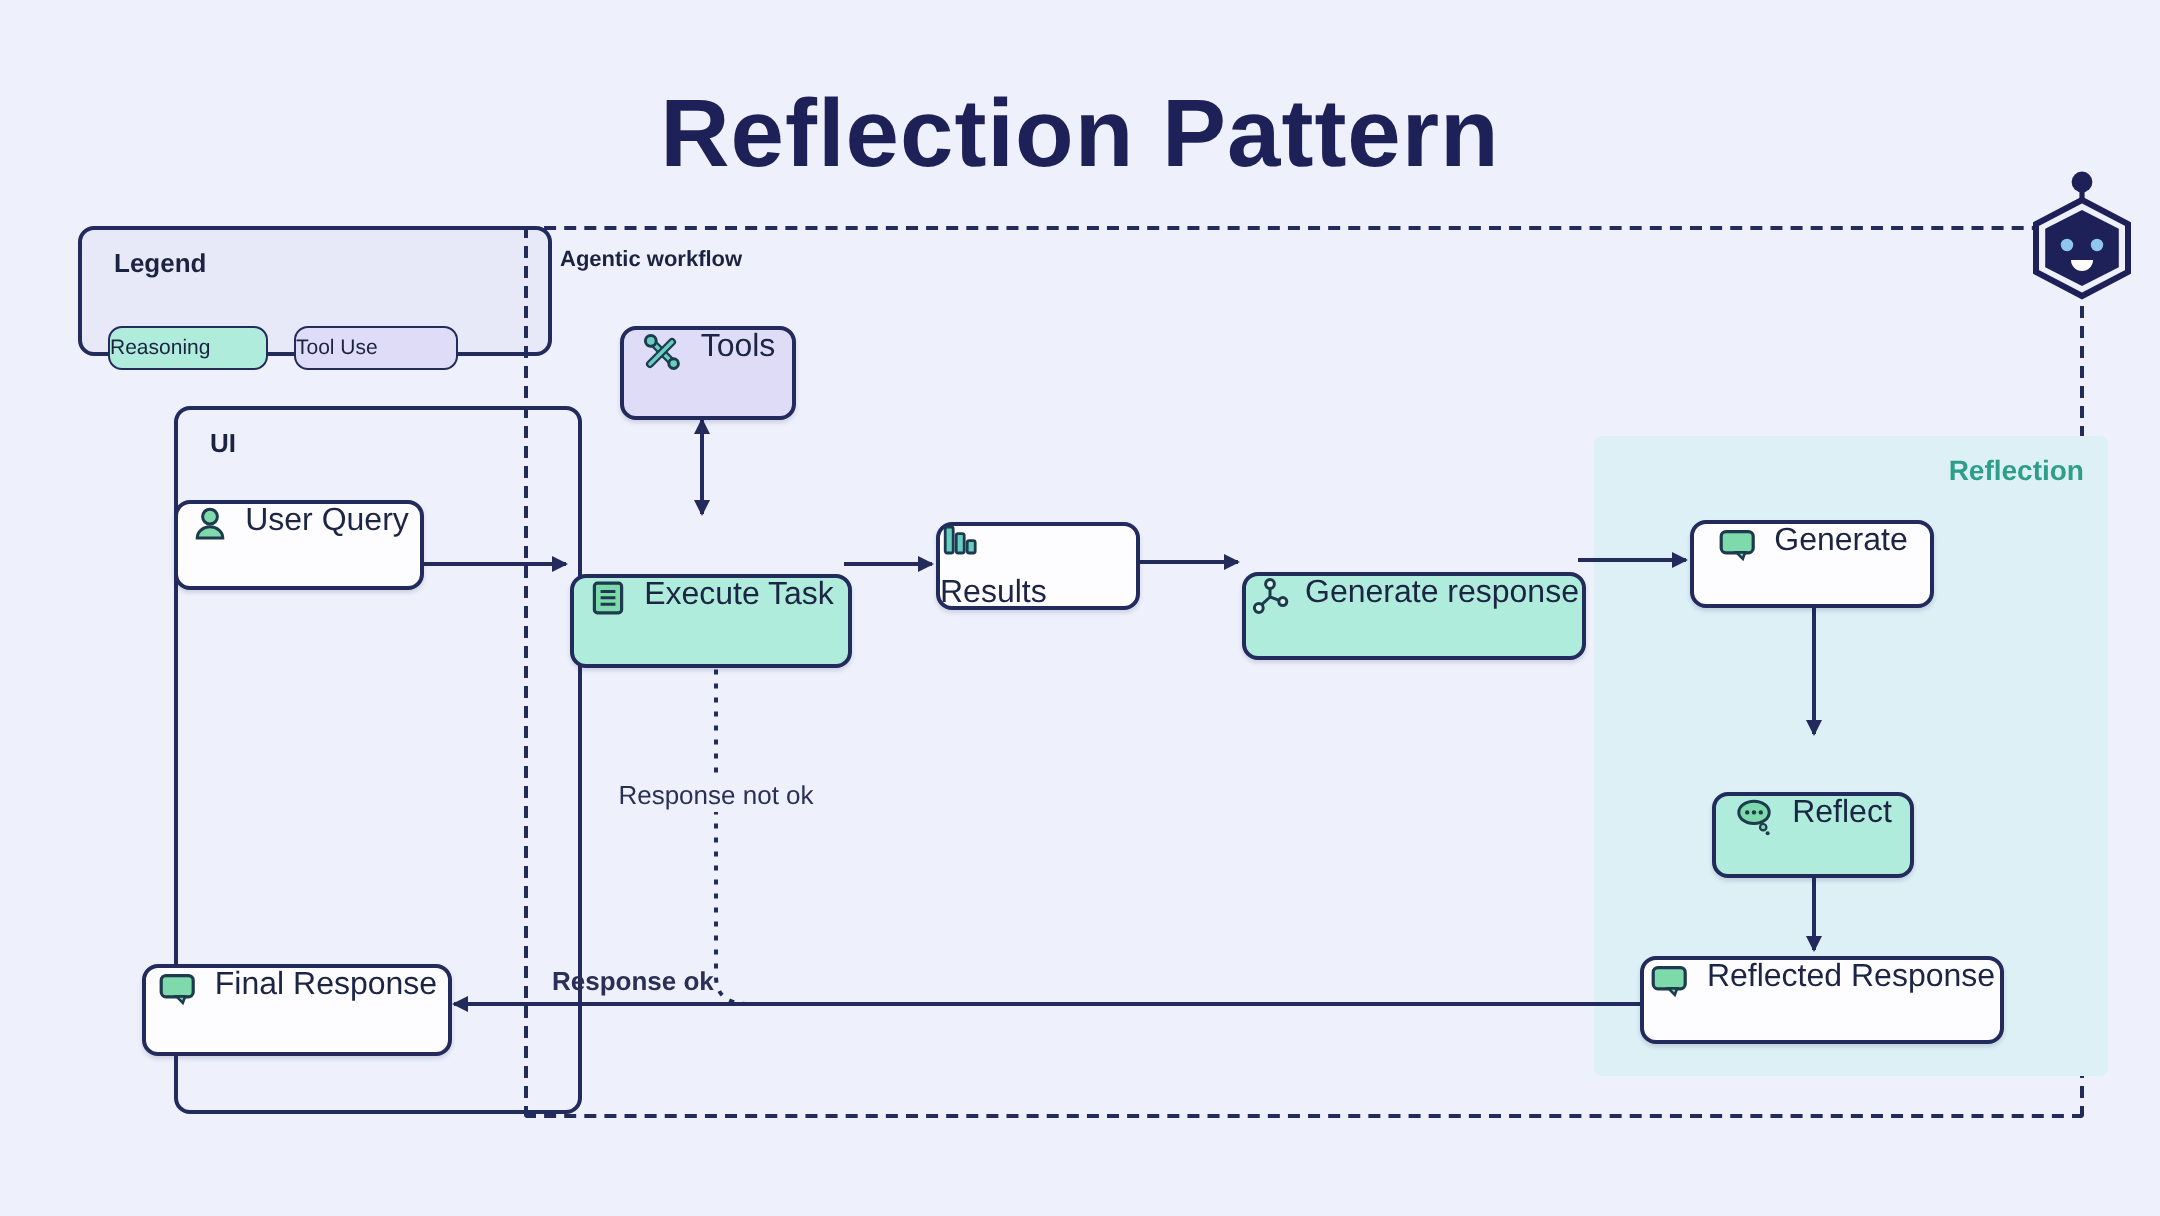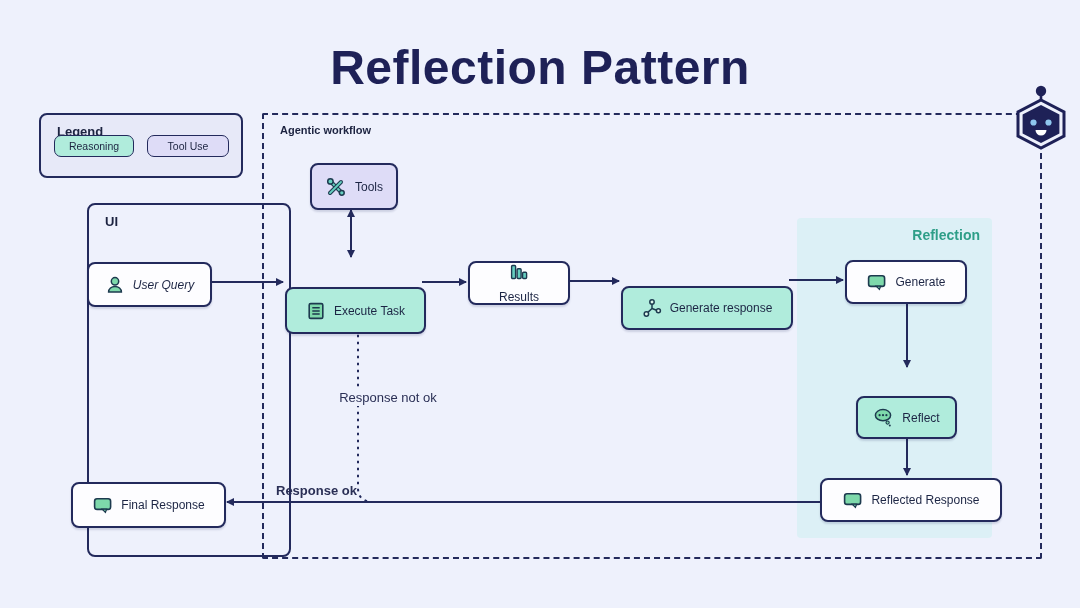--- a/index.html
+++ b/index.html
@@ -8,55 +8,55 @@
     background:#eef1fc;
     font-family:"Liberation Sans", sans-serif;
     color:#232a5c;
   }
   .page-title{
     position:absolute;left:0;top:40px;width:1080px;text-align:center;
     font-size:48px;font-weight:700;color:#1e2157;letter-spacing:.5px;
   }
   .panel{position:absolute;border:2px solid #232a5c;border-radius:8px;}
   .panel-title{font-size:13px;font-weight:700;color:#1c2340;}
-  .legend-panel{left:39px;top:113px;width:200px;height:61px;background:#e7e9f8;}
+  .legend-panel{left:39px;top:113px;width:200px;height:61px;background:#e7e9f8;padding-left:33px;}
   .legend-title{position:absolute;left:16px;top:9px;font-size:13px;}
   .pill{
-    position:absolute;top:20px;height:20px;border:1.5px solid #232a5c;border-radius:7px;
-    display:flex;align-items:center;justify-content:center;font-size:10.5px;color:#1c2340;
+    position:absolute;top:48px;height:20px;border:1.5px solid #232a5c;border-radius:7px;
+    display:flex;align-items:center;justify-content:flex-start;font-size:10.5px;color:#1c2340;
   }
   .pill.reasoning{left:13px;width:78px;background:#b0ecdc;}
   .pill.tooluse{left:106px;width:80px;background:#dedcf7;}
   .ui-panel{left:39px;top:203px;width:200px;height:350px;background:transparent;margin-left:48px;}
   .ui-title{position:absolute;left:16px;top:9px;}
   .workflow-panel{
     position:absolute;left:262px;top:113px;width:776px;height:442px;
     border:2px dashed #232a5c;border-radius:2px;
   }
   .workflow-title{position:absolute;left:16px;top:9px;font-size:11px;font-weight:700;color:#1c2340;}
   .reflection-panel{
-    position:absolute;left:797px;top:218px;width:195px;height:320px;
+    position:absolute;left:797px;top:218px;width:257px;height:320px;
     background:#dcf0f6;border-radius:4px;
   }
   .reflection-title{
     position:absolute;right:12px;top:9px;font-size:14px;font-weight:700;color:#2e9e88;
   }
   .node{
-    position:absolute;display:flex;align-items:center;justify-content:center;gap:8px;
+    position:absolute;display:flex;align-items:flex-start;justify-content:center;gap:8px;
     border:2px solid #232a5c;border-radius:8px;background:#fdfdff;
-    font-size:12px;color:#1c2544;box-shadow:0 1.5px 2px rgba(30,33,87,.15);
+    font-size:16px;color:#1c2544;box-shadow:0 1.5px 2px rgba(30,33,87,.15);
   }
   .node.teal{background:#b0ecdc;margin-top:26px;}
   .node.lav{background:#dedcf7;}
   .icon{display:inline-flex;align-items:center;justify-content:center;line-height:0;}
   .edges{position:absolute;left:0;top:0;width:1080px;height:608px;pointer-events:none;}
   .edge-label{
     position:absolute;font-size:13px;color:#2a2f55;line-height:1;
   }
-  .edge-label.notok{left:358px;top:389px;transform:translateX(-50%);background:#eef1fc;padding:2px 5px;margin-left:30px;}
+  .edge-label.notok{left:358px;top:389px;transform:translateX(-50%);background:#eef1fc;padding:2px 5px;}
   .edge-label.ok{left:276px;top:484px;font-weight:bold;}
   .robot{position:absolute;left:1013px;top:84px;width:56px;height:72px;}
 </style>
 </head>
 <body>
 
 <div>
 
   <div class="page-title">Reflection Pattern</div>
 
@@ -97,21 +97,21 @@
       <path d="M 907 300 V 367" marker-end="url(#arr)"></path>
       <path d="M 907 409 V 475" marker-end="url(#arr)"></path>
       <path d="M 820 502 H 227" marker-end="url(#arr)"></path>
       <path d="M 374 502 Q 358 502 358 488 V 309" stroke-dasharray="2.5 4.5" marker-end="url(#arr)"></path>
     </g>
   </svg>
 
   <div class="edge-label notok">Response not ok</div>
   <div class="edge-label ok">Response ok</div>
 
-  <div class="node" style="left:87px;top:262px;width:121px;height:41px;font-style:italic;">
+  <div class="node" style="left:87px;top:250px;width:121px;height:41px;">
     <span class="icon">
       <svg width="20" height="20" viewBox="0 0 20 20">
         <circle cx="10" cy="6.3" r="3.7" fill="#7ed9ab" stroke="#1d3a4f" stroke-width="1.5"></circle>
         <path d="M3.6,17 a6.4,5.6 0 0 1 12.8,0 z" fill="#7ed9ab" stroke="#1d3a4f" stroke-width="1.5"></path>
       </svg>
     </span>
     <span>User Query</span>
   </div>
 
   <div class="node lav" style="left:310px;top:163px;width:84px;height:43px;">

